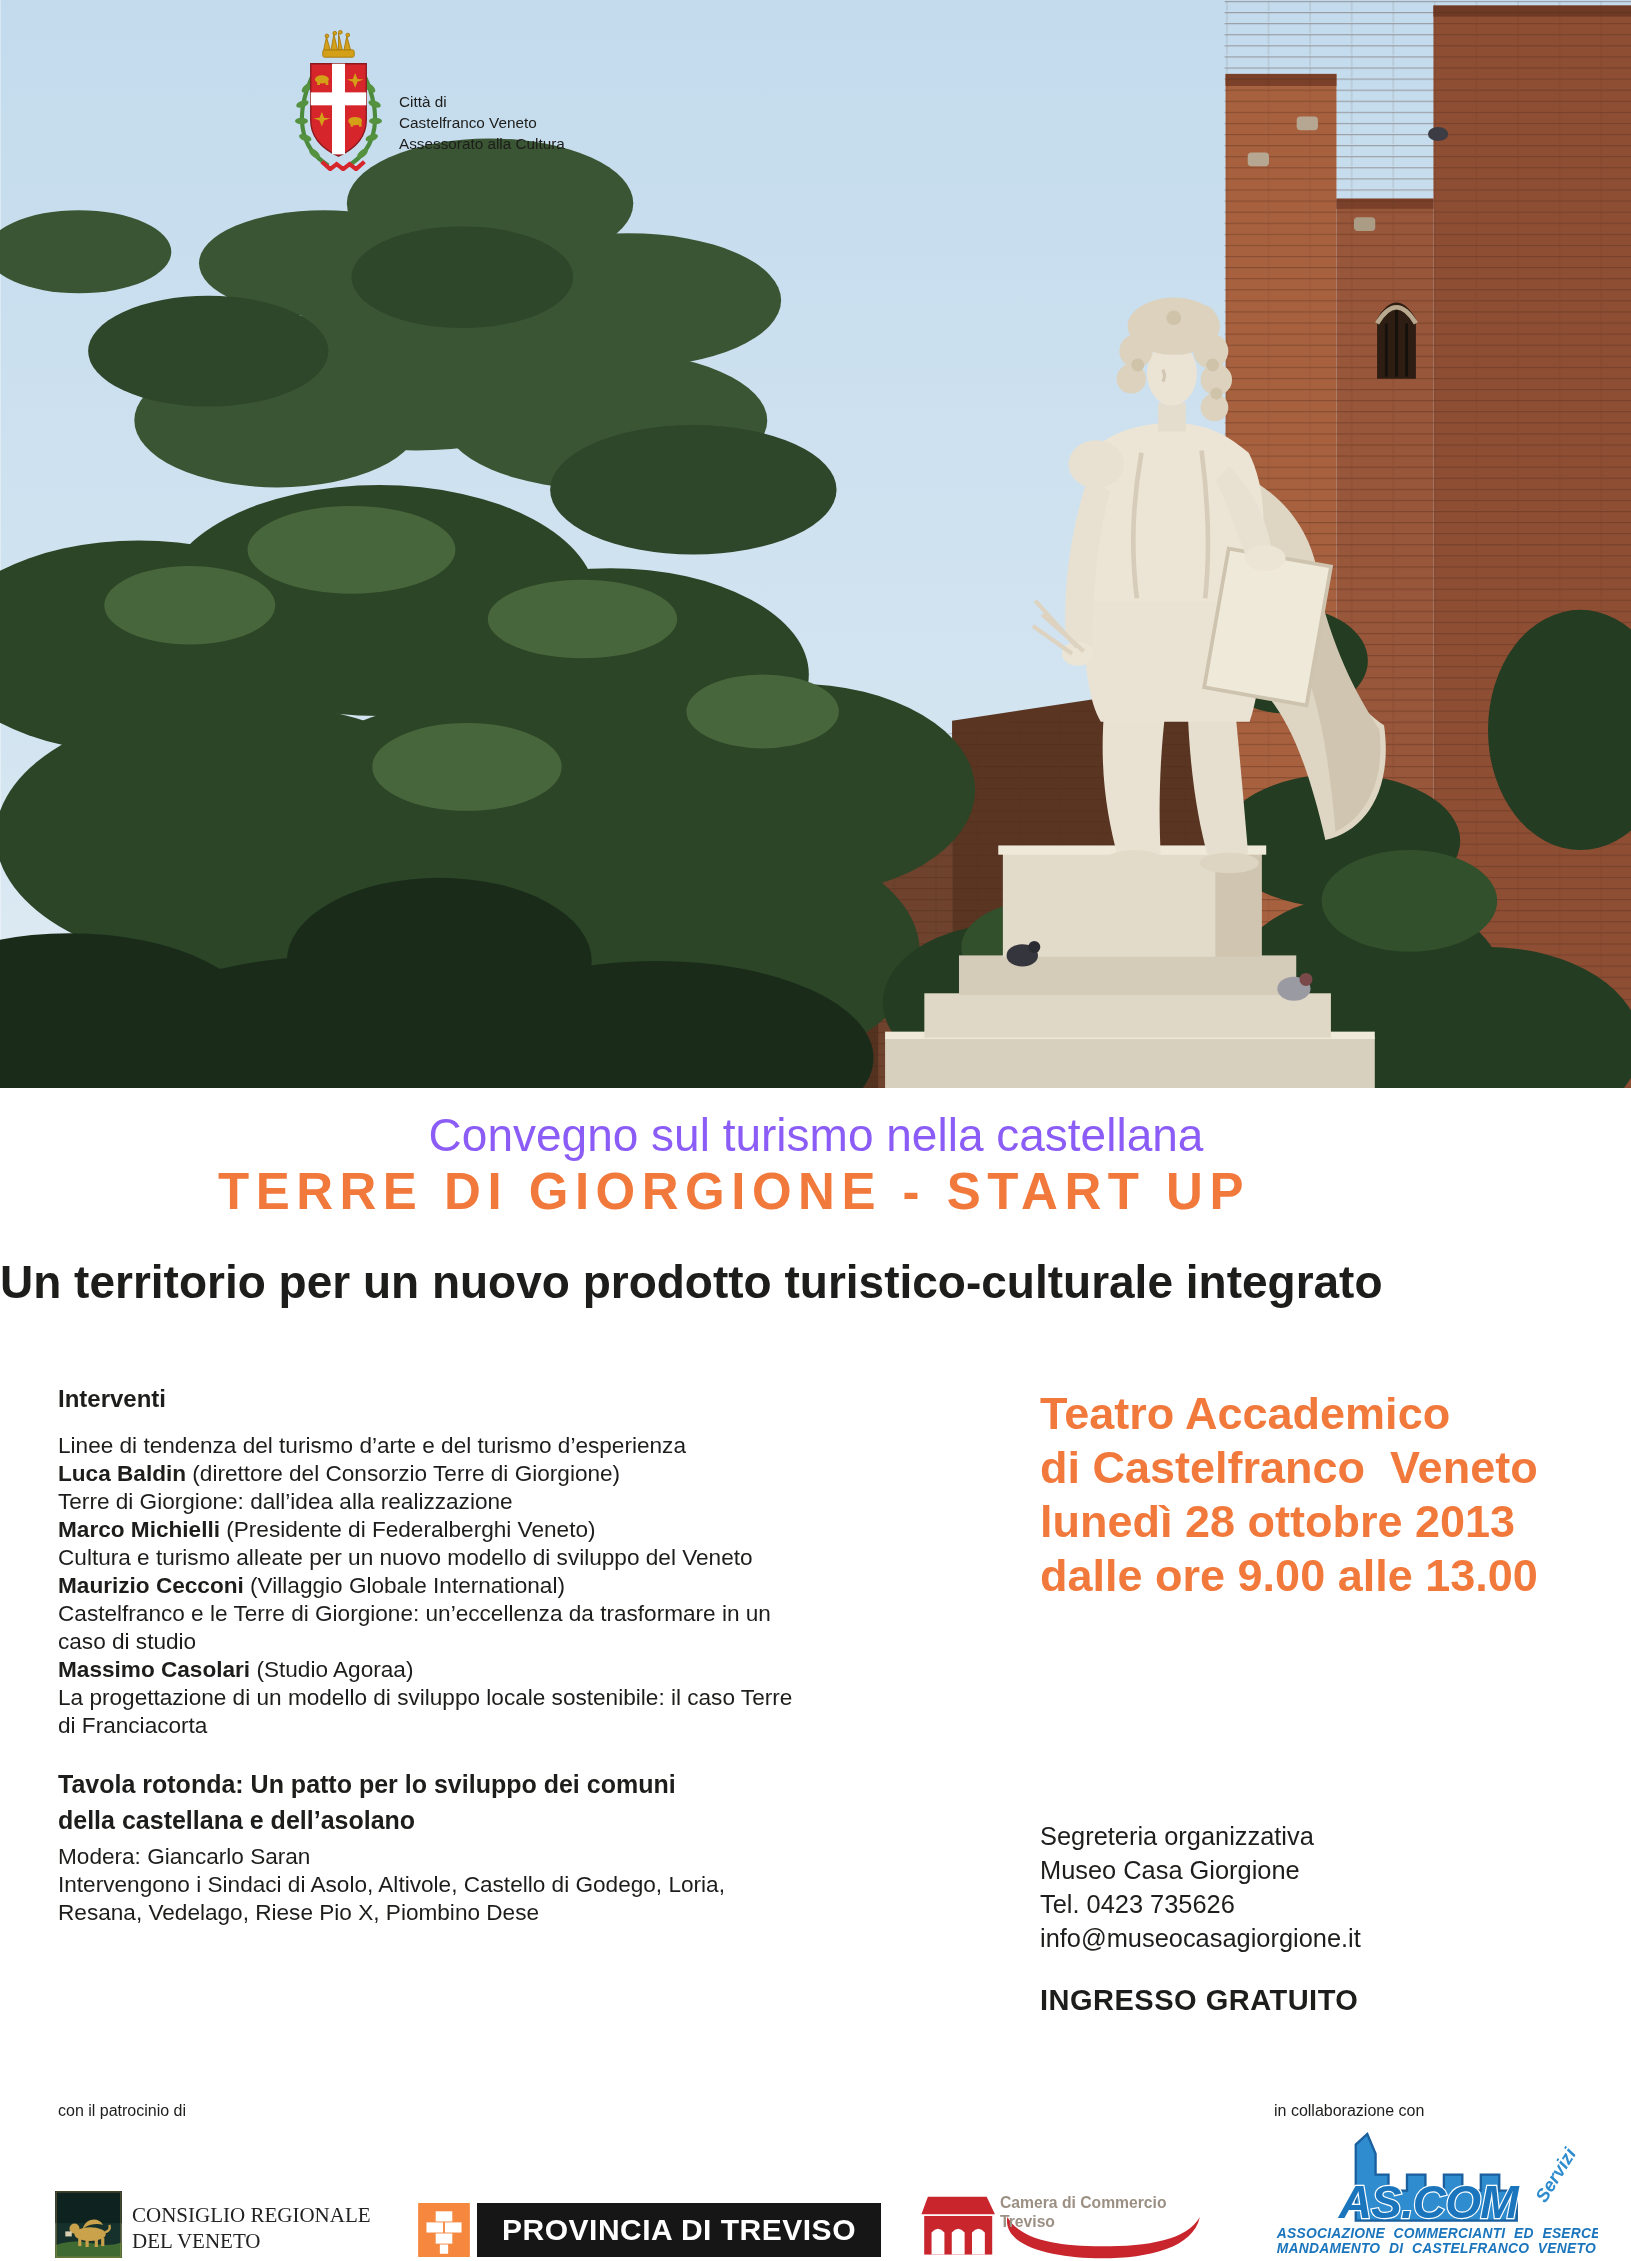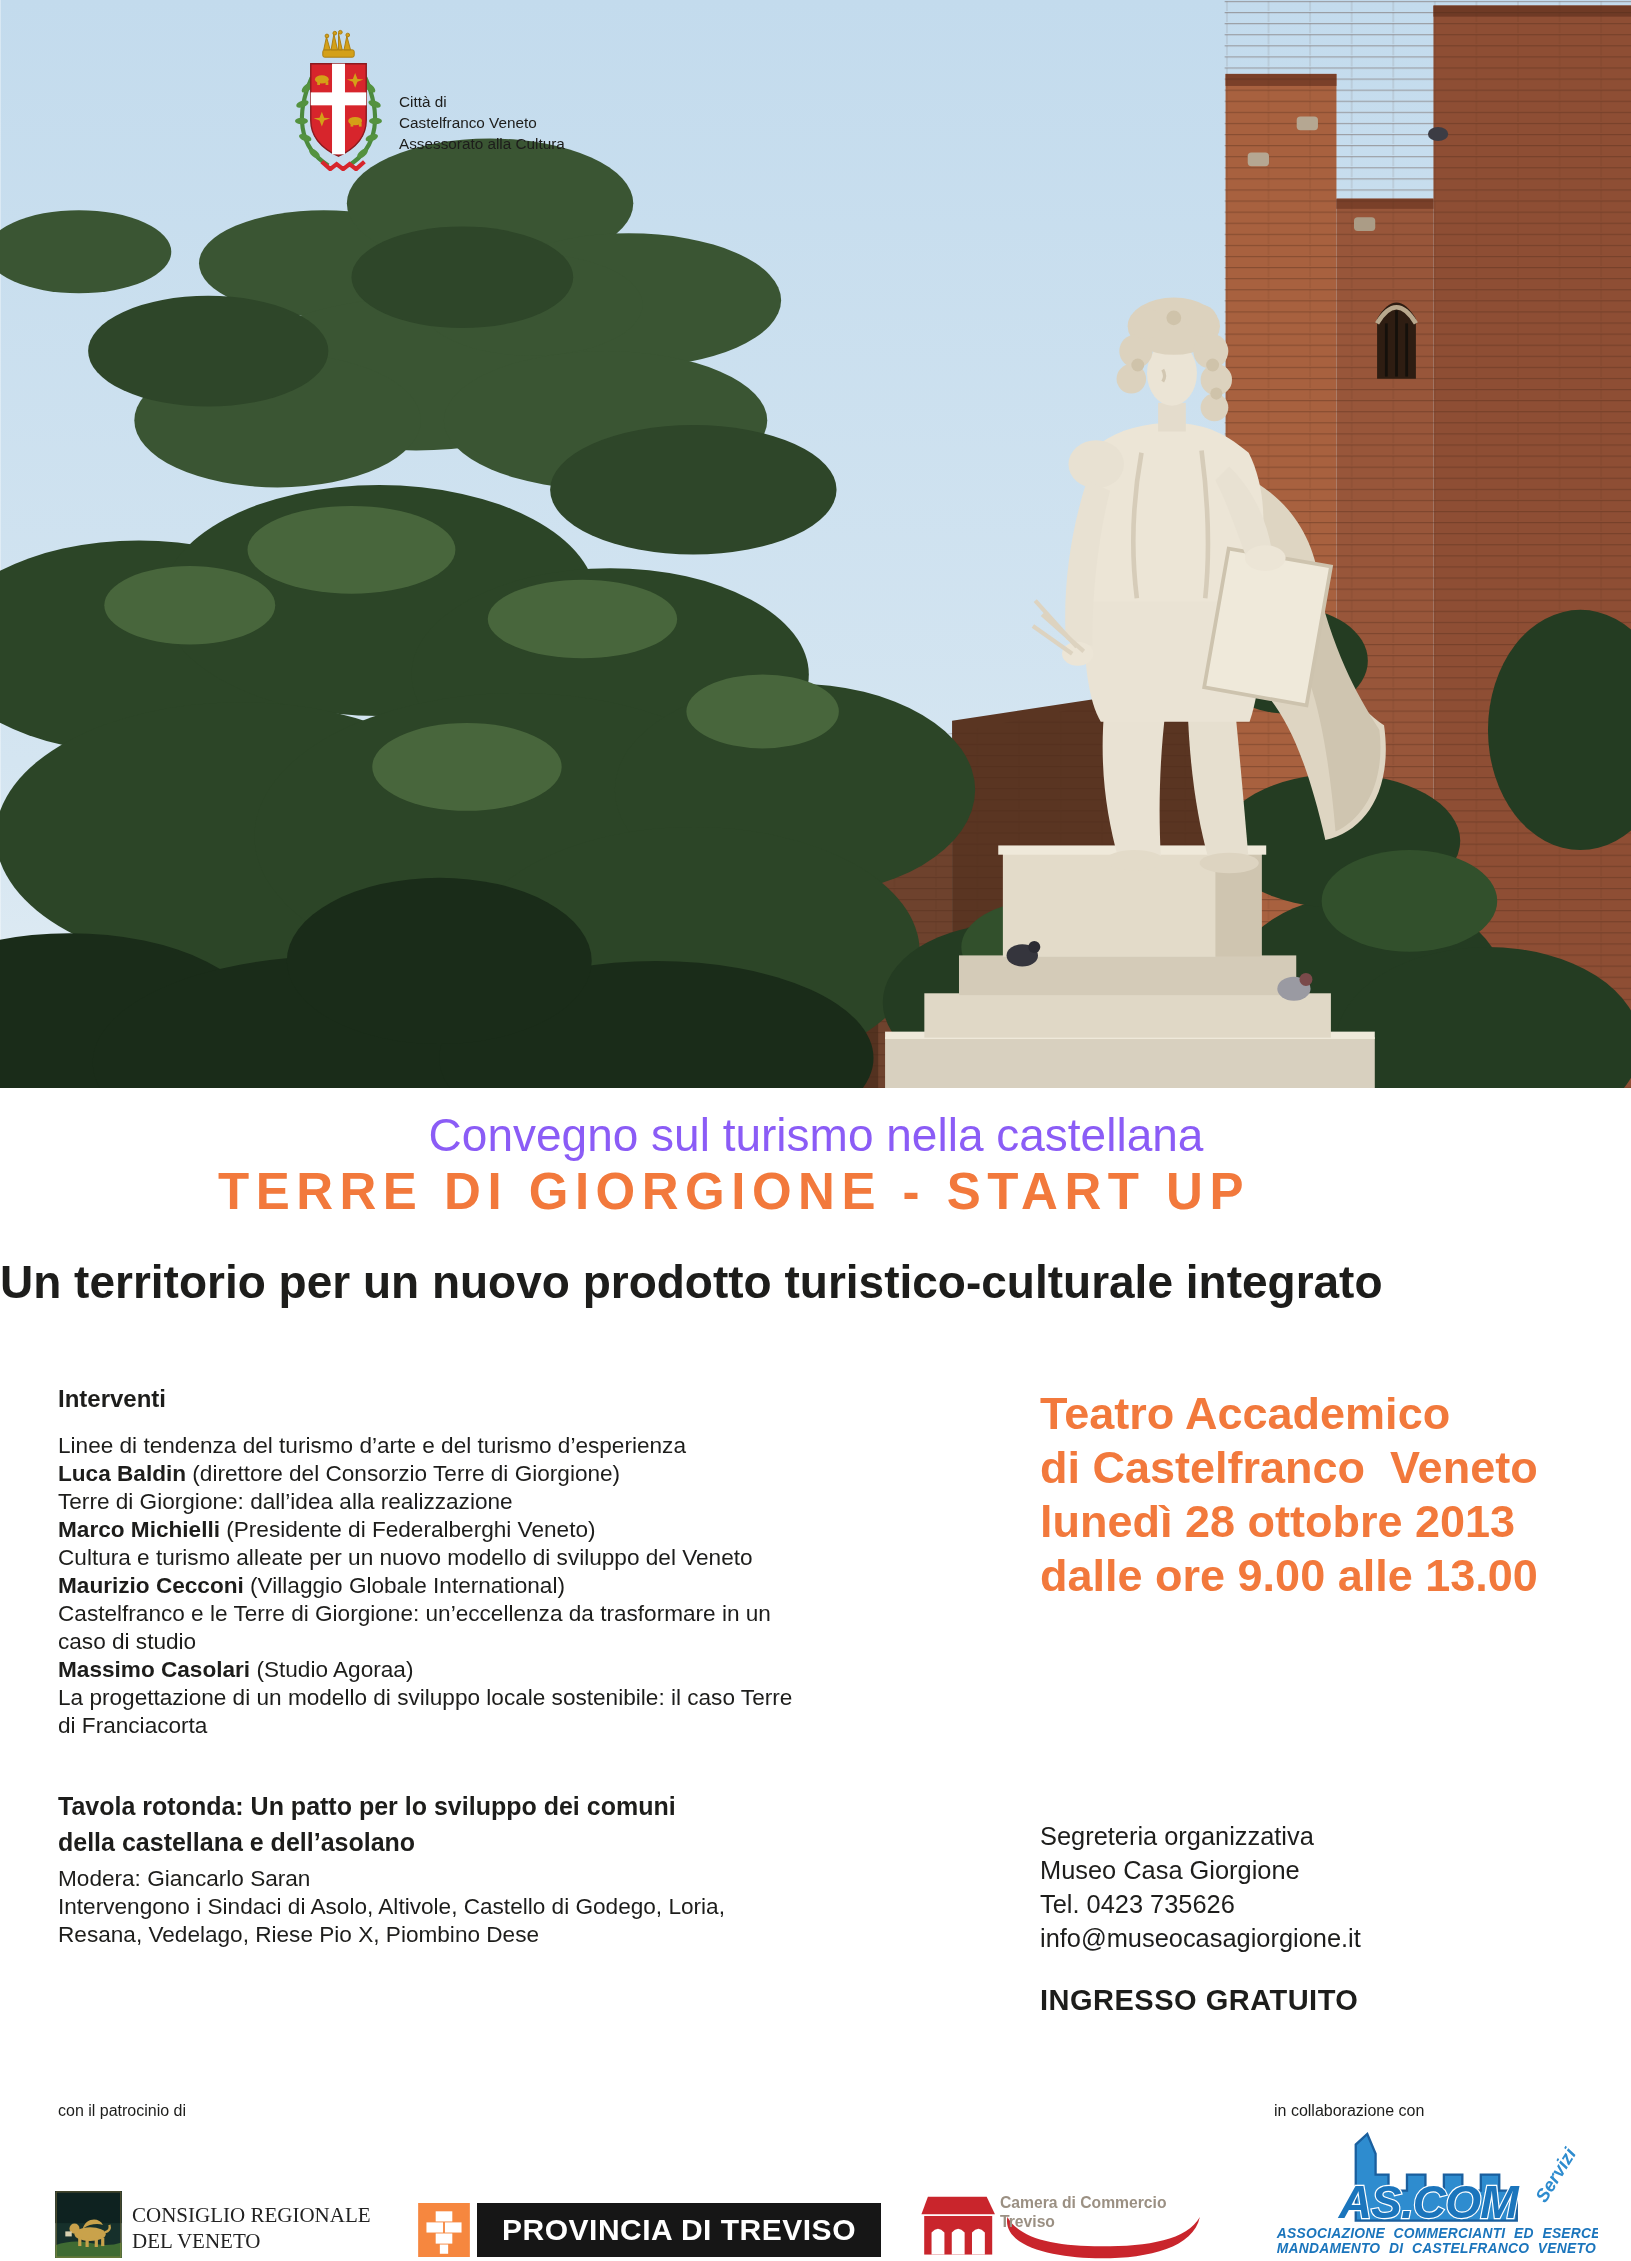--- a/index.html
+++ b/index.html
@@ -22,21 +22,21 @@
   .kicker{left:0;top:1108px;width:1632px;text-align:center;font-size:46px;color:#8b5cf6;}
   .main-title{left:0;top:1165px;width:1468px;text-align:center;font-size:51px;font-weight:bold;
               color:#f2793c;letter-spacing:6.5px;line-height:1.05;}
   .subtitle{left:0;top:1255px;width:1632px;text-align:left;font-size:46px;font-weight:bold;color:#1d1d1b;}
 
   
   .left-col{left:58px;top:1385px;width:746px;}
   .left-col h2{margin:0 0 19px 0;font-size:24px;line-height:28px;font-weight:bold;}
   .left-col p{margin:0;font-size:22.6px;line-height:28px;}
   .left-col .b{font-weight:bold;}
-  .roundtable{margin-top:48px;}
+  .roundtable{margin-top:26px;}
   .roundtable h3{margin:0 0 4.6px 0;font-size:25px;line-height:36px;font-weight:bold;max-width:675px;}
 
   
   .right-col{left:1040px;top:1387px;width:598px;}
   .venue p{margin:0;font-size:45px;line-height:54px;font-weight:bold;color:#f2793c;white-space:pre-wrap;}
   .contact{margin-top:216px;}
   .contact p{margin:0;font-size:25.4px;line-height:34px;}
   .admission{margin-top:29px;font-size:29px;font-weight:bold;letter-spacing:0.5px;}
 
   

